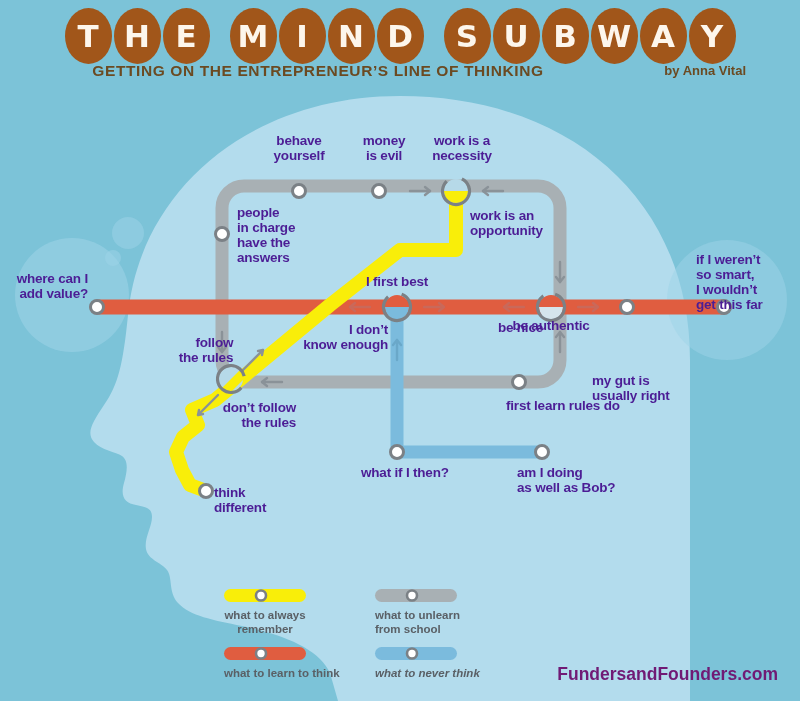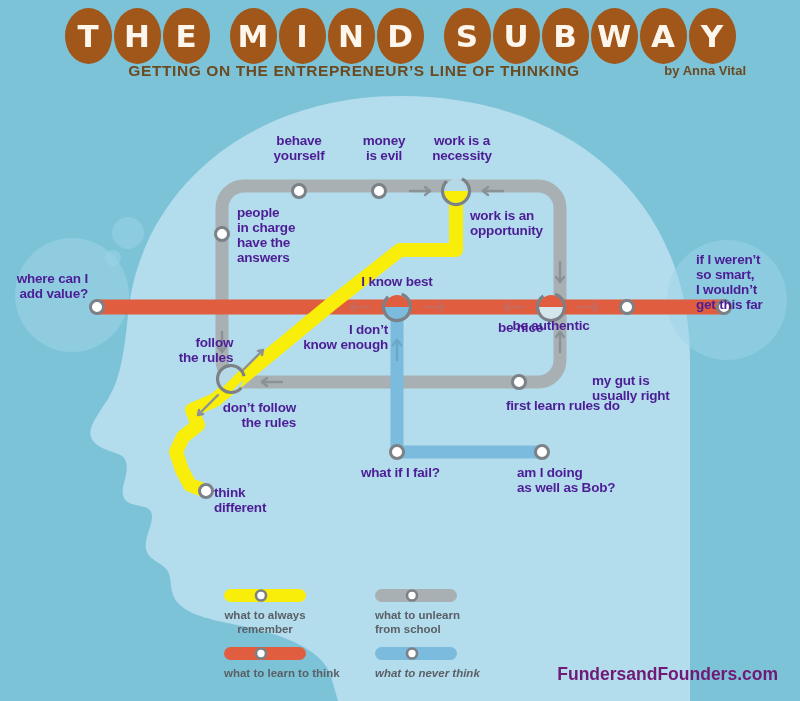--- a/index.html
+++ b/index.html
@@ -17,21 +17,21 @@
   .node-label{font-size:13.5px;}
   
   #titlebar{position:absolute;left:0;top:8px;width:800px;text-align:center;
             white-space:nowrap;font-size:0;}
   .badge{display:inline-block;width:47px;height:56px;border-radius:50%;
          background:#a1561a;margin:0 1px;position:relative;vertical-align:middle;}
   .badge.space{background:transparent;width:16px;}
   .badge span{position:absolute;left:0;top:0;width:47px;height:56px;
          line-height:56px;text-align:center;color:#fdf6ec;font-size:31px;
          font-weight:700;font-family:"DejaVu Sans",sans-serif;letter-spacing:0;}
-  #subtitle{position:absolute;left:0;top:62px;width:800px;text-align:center;
+  #subtitle{position:absolute;left:0;top:62px;width:728px;text-align:center;
             color:#6b4a22;font-size:15.5px;font-weight:700;letter-spacing:0.6px;
             font-family:"Liberation Sans",sans-serif;}
   #subtitle .sub-inner{display:inline-block;transform:translateX(-46px);}
   #byline{position:absolute;right:54px;top:63px;color:#6b4a22;font-size:13px;
           font-weight:700;font-family:"Liberation Sans",sans-serif;}
   
   .lg-label{position:absolute;color:#5a6066;font-size:11.5px;font-weight:700;
             line-height:1.2;font-family:"Liberation Sans",sans-serif;}
   #footer{position:absolute;right:22px;bottom:16px;color:#701a75;
           font-size:17.5px;font-weight:700;font-family:"Liberation Sans",sans-serif;}
@@ -238,37 +238,37 @@
       <div class="txt node-label" style="top: 133px; left: 462px; transform: translateX(-50%); text-align: center; white-space: pre;">work is a
 necessity</div>
       <div class="txt node-label" style="top: 208px; left: 470px; text-align: left; white-space: pre;">work is an
 opportunity</div>
       <div class="txt node-label" style="top: 205px; left: 237px; text-align: left; white-space: pre;">people
 in charge
 have the
 answers</div>
       <div class="txt node-label" style="top: 271px; left: 88px; transform: translateX(-100%); text-align: right; white-space: pre;">where can I
 add value?</div>
-      <div class="txt node-label" style="top: 274px; left: 397px; transform: translateX(-50%); text-align: center; white-space: pre;">I know best</div>
+      <div class="txt node-label" style="top: 274px; left: 397px; transform: translateX(-50%); text-align: center; white-space: pre;">I first best</div>
       <div class="txt node-label" style="top: 322px; left: 388px; transform: translateX(-100%); text-align: right; white-space: pre;">I don’t
 know enough</div>
       <div class="txt node-label" style="top: 274px; left: 551px; transform: translateX(-50%); white-space: pre; margin-top: 44px;">be authentic</div>
       <div class="txt node-label" style="top: 320px; left: 543px; transform: translateX(-100%); text-align: right; white-space: pre;">be nice</div>
       <div class="txt node-label" style="top: 325px; left: 592px; text-align: left; white-space: pre; margin-top: 48px;">my gut is
 usually right</div>
       <div class="txt node-label" style="top: 252px; left: 696px; text-align: left; white-space: pre;">if I weren’t
 so smart,
 I wouldn’t
 get this far</div>
       <div class="txt node-label" style="top: 335px; left: 206px; transform: translateX(-50%); text-align: right; white-space: pre;">follow
 the rules</div>
       <div class="txt node-label" style="top: 400px; left: 296px; transform: translateX(-100%); text-align: right; white-space: pre;">don’t follow
 the rules</div>
       <div class="txt node-label" style="top: 398px; left: 506px; text-align: left; white-space: pre;">first learn rules do</div>
-      <div class="txt node-label" style="top: 465px; left: 361px; text-align: left; white-space: pre;">what if I fail?</div>
+      <div class="txt node-label" style="top: 465px; left: 361px; text-align: left; white-space: pre;">what if I then?</div>
       <div class="txt node-label" style="top: 465px; left: 517px; text-align: left; white-space: pre;">am I doing
 as well as Bob?</div>
       <div class="txt node-label" style="top: 485px; left: 214px; text-align: left; white-space: pre;">think
 different</div>
     </div>
 
   <svg class="layer" viewBox="0 0 800 701">
     <g>
       <rect x="224" y="589" width="82" height="13" rx="6.5" fill="#f9ee09"></rect>
       <circle cx="261" cy="595.5" r="5" fill="#ffffff" stroke="#7b8186" stroke-width="2.6"></circle>

